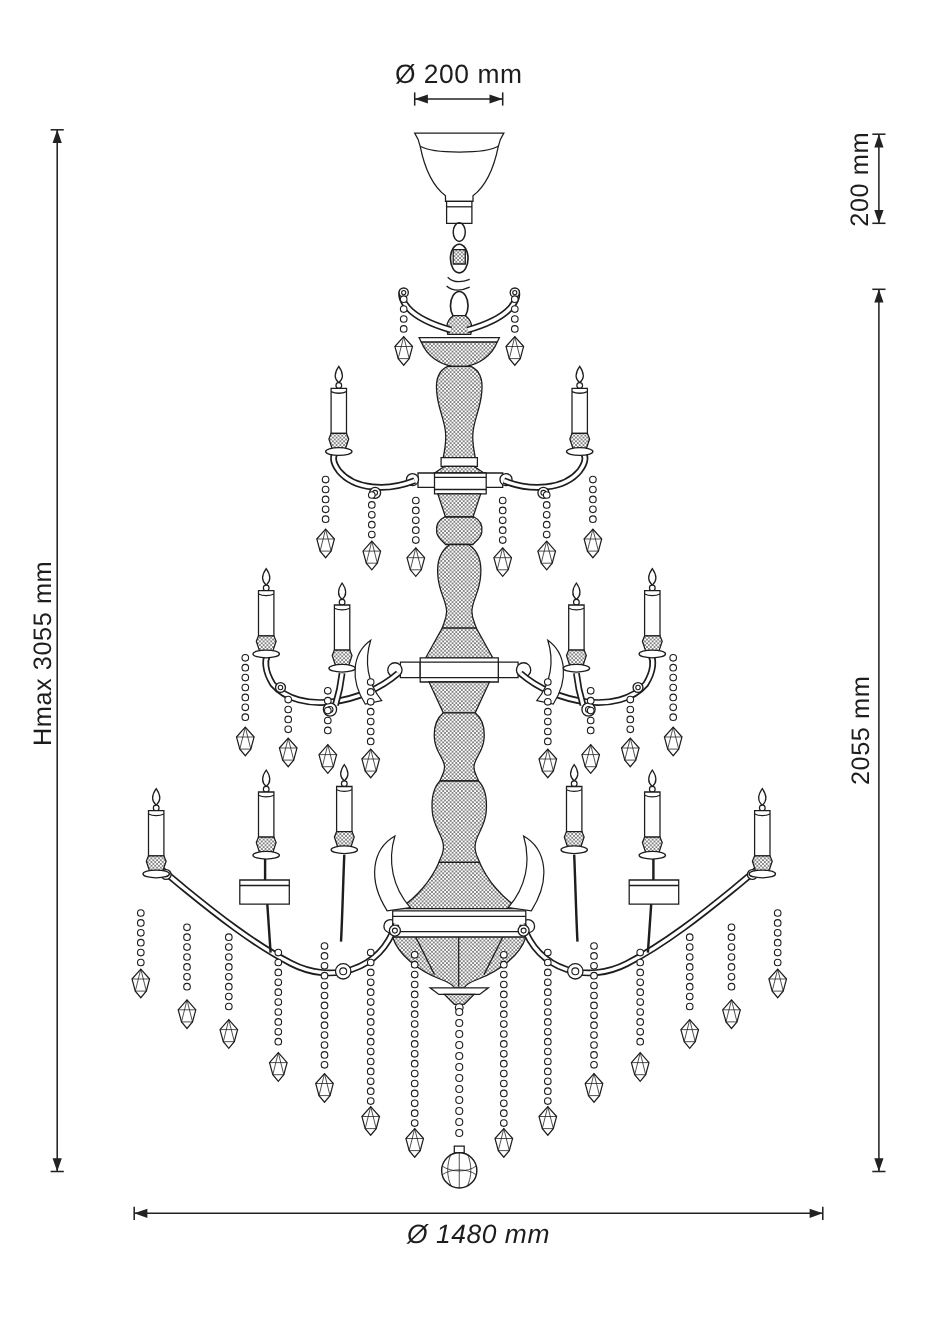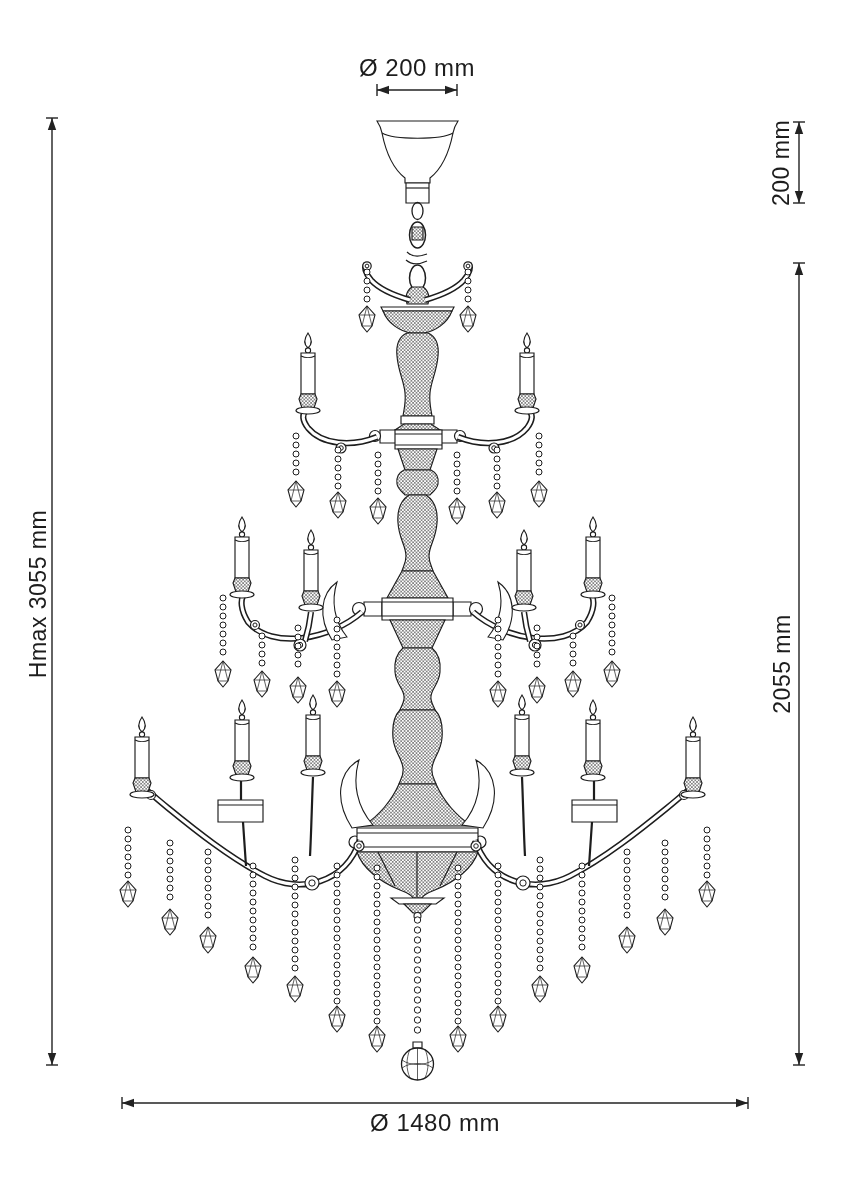--- a/index.html
+++ b/index.html
@@ -548,14 +548,14 @@
   </svg>
 
   <div class="dim-label h" style="left:317px;top:54px;width:200px;font-size:24px;">Ø 200 mm</div>
 
   <div class="dim-label v" style="left:721px;top:150px;width:120px;height:26px;font-size:23px;">200 mm</div>
 
   <div class="dim-label v" style="left:712px;top:651px;width:140px;height:26px;font-size:23px;">2055 mm</div>
 
   <div class="dim-label v" style="left:-62px;top:580px;width:200px;height:28px;font-size:23px;">Hmax 3055 mm</div>
 
-  <div class="dim-label h" style="left:335px;top:1109px;width:200px;font-size:24px;">Ø 1480 mm</div>
+  <div class="dim-label h" style="left:335px;top:1109px;width:200px;font-size:24px;font-style:italic;">Ø 1480 mm</div>
 </div>
 
 </body></html>

